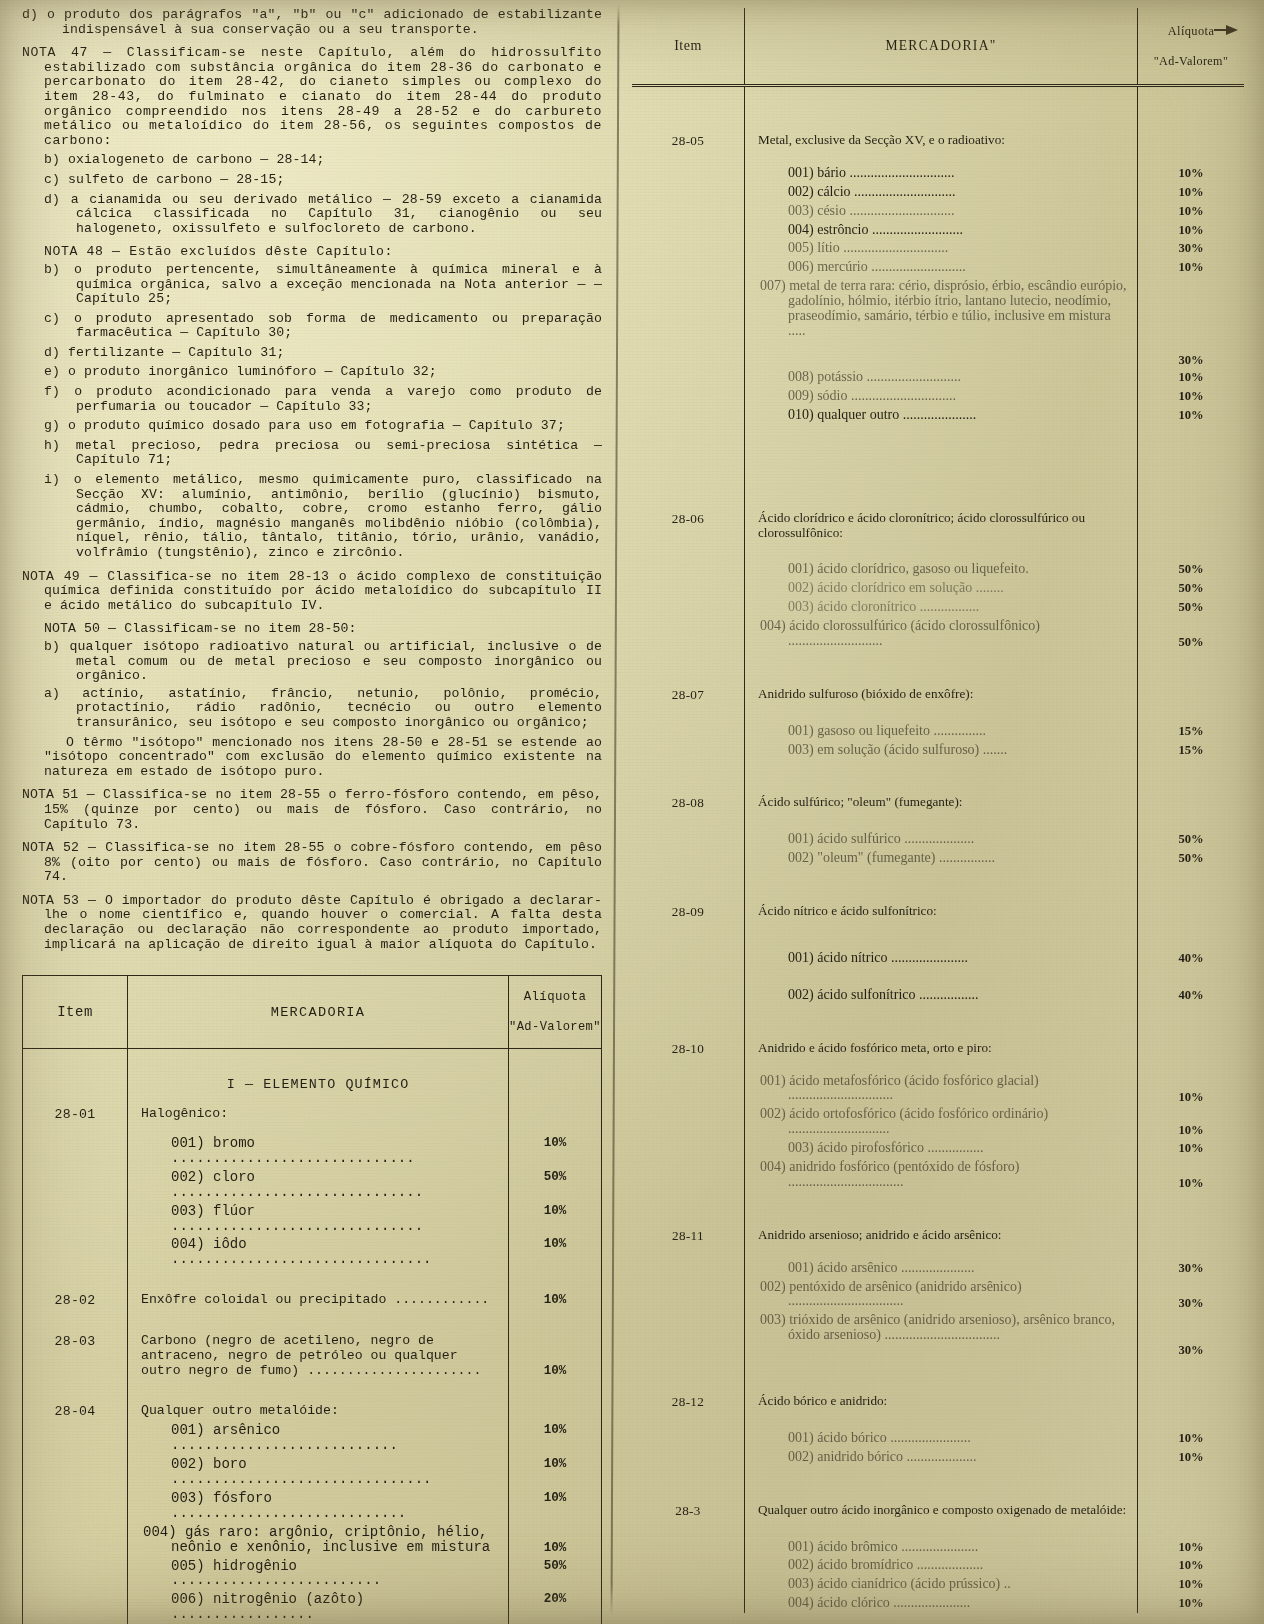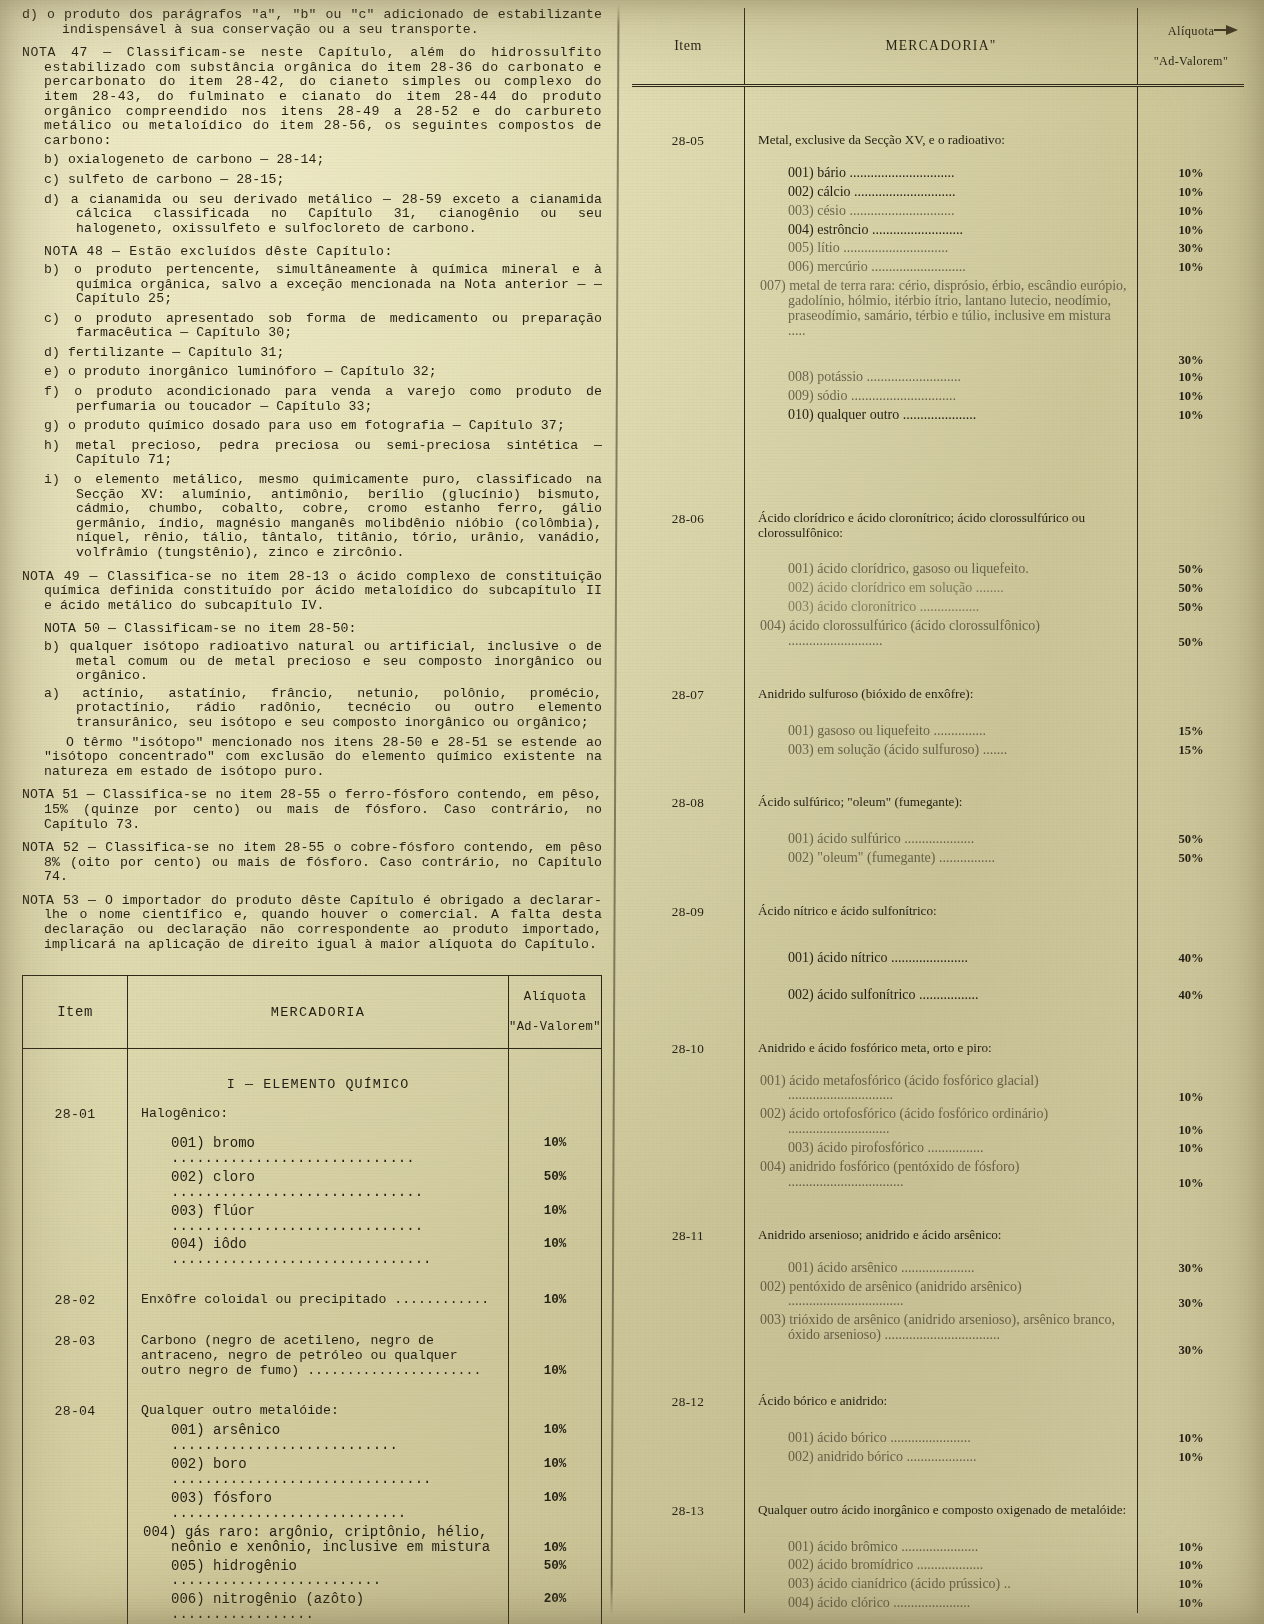--- a/index.html
+++ b/index.html
@@ -635,21 +635,21 @@
         </div>
         <div class="row">
           <div class="c-item" style="width:112px;flex:0 0 112px;"></div>
           <div class="c-desc sub faded">002)  anidrido bórico  ....................</div>
           <div class="c-aliq" style="width:106px;flex:0 0 106px;">10%</div>
         </div>
 
         <div class="spacer-34"></div>
 
         <div class="row">
-          <div class="c-item" style="width:112px;flex:0 0 112px;">28-13</div>
+          <div class="c-item" style="width:112px;flex:0 0 112px;">28-3</div>
           <div class="c-desc">Qualquer outro ácido inorgânico e composto oxigenado de metalóide:</div>
           <div class="c-aliq" style="width:106px;flex:0 0 106px;"></div>
         </div>
         <div class="spacer-18"></div>
         <div class="row">
           <div class="c-item" style="width:112px;flex:0 0 112px;"></div>
           <div class="c-desc sub faded">001)  ácido brômico  ......................</div>
           <div class="c-aliq" style="width:106px;flex:0 0 106px;">10%</div>
         </div>
         <div class="row">

